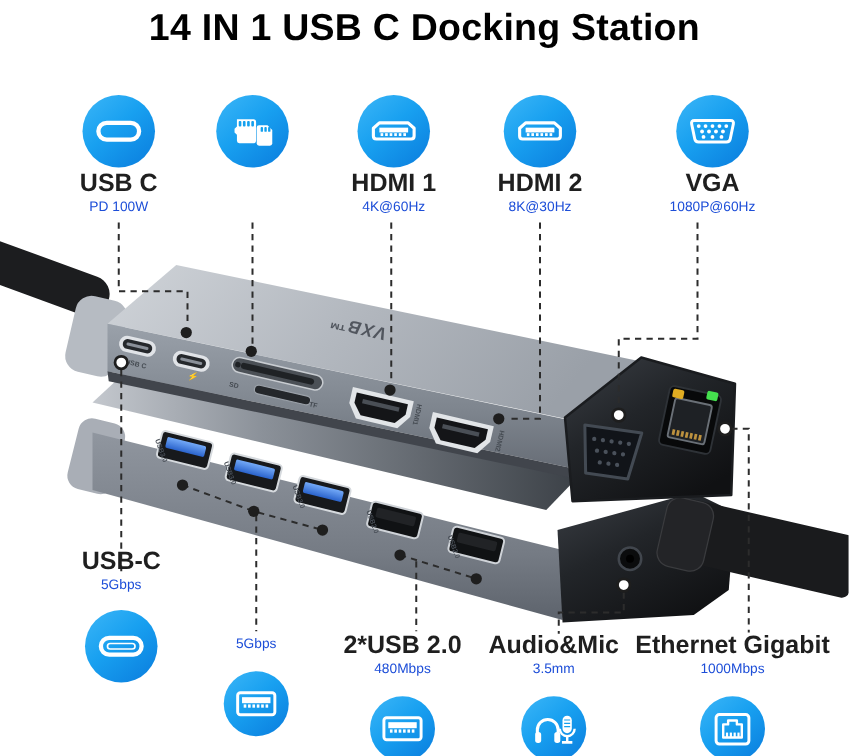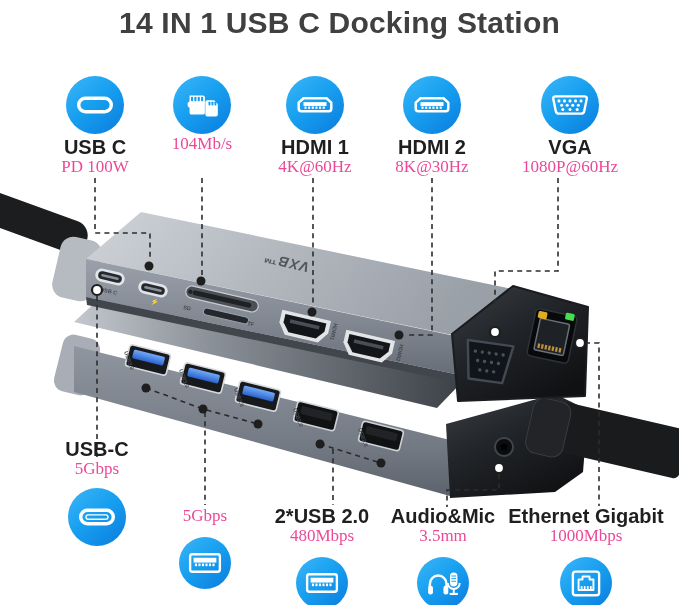--- a/index.html
+++ b/index.html
@@ -2,25 +2,25 @@
 <html><head>
 <meta charset="utf-8">
 <style>
   html,body{margin:0;padding:0;}
   body{
     width:679px;height:605px;position:relative;background:#ffffff;
     font-family:"Liberation Sans", sans-serif;overflow:hidden;
   }
   .title{
     position:absolute;top:6px;left:0;width:679px;text-align:center;
-    font-size:30px;font-weight:800;color:#404040;letter-spacing:.2px;
+    font-size:30px;font-weight:800;color:#000000;letter-spacing:.2px;
   }
   .feature{position:absolute;text-align:center;z-index:3;}
   .f-name{font-size:20px;font-weight:bold;color:#1f1f1f;line-height:20px;}
-  .f-spec{font-size:17px;color:#ec4899;line-height:19px;font-family:Liberation Serif, serif;}
+  .f-spec{font-size:11px;color:#1d4ed8;line-height:19px;}
   .circle{
     border-radius:50%;margin:0 auto;display:flex;align-items:center;justify-content:center;
     background:linear-gradient(140deg,#3cb6f7 0%,#18a0f0 45%,#0a7cdd 100%);
   }
   .c58{width:58px;height:58px;}
   .c52{width:52px;height:52px;}
   .mt4{margin-top:3px;} .mt10{margin-top:10px;} .mt12{margin-top:12px;}
   .scene{position:absolute;left:0;top:0;z-index:1;}
   
   #ft1{left:35px;top:76px;width:120px;}
@@ -261,21 +261,20 @@
           <rect x="23" y="15.5" width="2.2" height="4.5" rx="0.8"></rect>
         </g>
       <path d="M29.5,19 h7 l4,4 v11 a2,2 0 0 1 -2,2 h-9 a2,2 0 0 1 -2,-2 v-13 a2,2 0 0 1 2,-2 z" fill="#fff"></path>
       <g fill="#14a0ee">
           <rect x="30.8" y="20.5" width="2" height="4" rx="0.7"></rect>
           <rect x="33.9" y="20.5" width="2" height="4" rx="0.7"></rect>
           <rect x="37" y="20.5" width="2" height="4" rx="0.7"></rect>
         </g>
     </svg>
   </div>
-  <div class="f-spec">104Mb/s</div>
 </div>
 
 <div class="feature" id="ft3">
   <div class="circle c58">
     <svg width="46" height="46" viewBox="0 0 48 48">
       <path d="M12,17 L36,17 L41,21.5 L41,28 Q41,30.5 38.5,30.5 L9.5,30.5 Q7,30.5 7,28 L7,21.5 Z" fill="none" stroke="#fff" stroke-width="2.6" stroke-linejoin="round"></path>
       <rect x="12" y="21" width="24" height="4" fill="#fff"></rect>
       <g fill="#fff">
           <rect x="13" y="25.6" width="2.2" height="2.4"></rect>
           <rect x="16.8" y="25.6" width="2.2" height="2.4"></rect>

